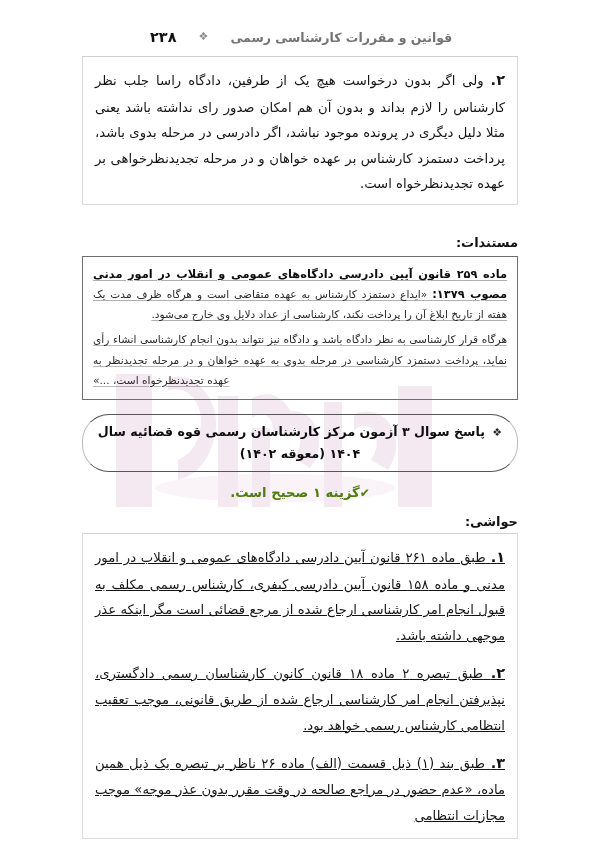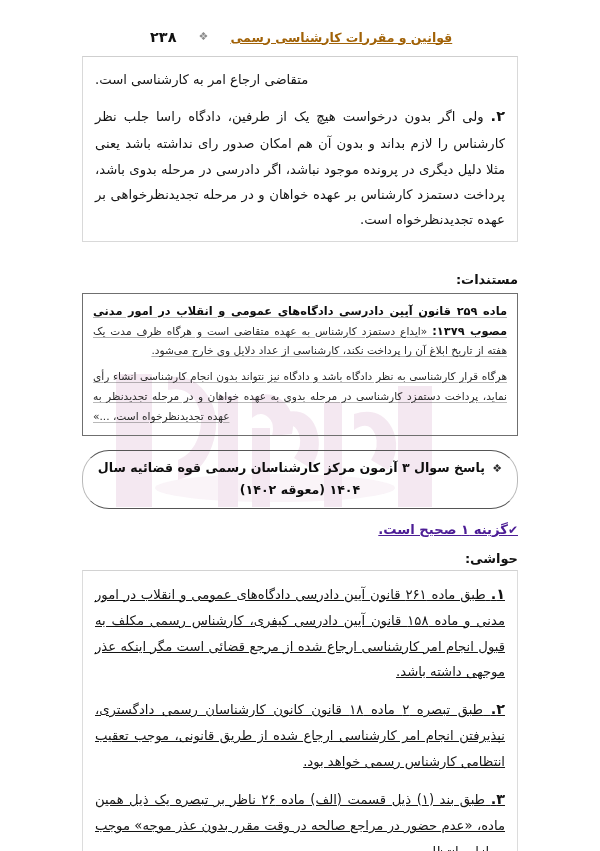--- a/index.html
+++ b/index.html
@@ -64,23 +64,22 @@
   }
   .rh-orn {
     font-size: 11px;
     color: #8c8c8c;
     line-height: 1;
     transform: translateY(-1px);
   }
   .rh-title {
     font-size: 12.5px;
     font-weight: 600;
-    color: #a16207;
+    color: #737373;
     white-space: nowrap;
-    text-decoration: underline;
   }
 
   
   .col {
     position: absolute;
     top: 56px;
     right: 82px;
     left: 82px;
     z-index: 2;
   }
@@ -181,23 +180,22 @@
     font-size: 11px;
     color: #2b2b2b;
     padding-left: 3px;
   }
 
   
   .correct {
     margin-top: 13px;
     font-size: 13.2px;
     font-weight: 700;
-    color: #4c1d95;
-    text-align: right;
-    text-decoration: underline;
+    color: #4d7c0f;
+    text-align: center;
   }
   .check { font-size: 12px; font-weight: 400; }
 
   
   .notes-label {
     font-size: 13px;
     font-weight: 700;
     color: #111;
     margin: 14px 0 4px 0;
     text-align: right;
@@ -245,21 +243,20 @@
     <div class="rh-inner">
       <span class="folio">۲۳۸</span>
       <span class="rh-orn">❖</span>
       <span class="rh-title">قوانین و مقررات کارشناسی رسمی</span>
     </div>
   </div>
 
   <div class="col">
 
     <div class="body-frame">
-      <p class="p p-lead">متقاضی ارجاع امر به کارشناسی است.</p>
       <p class="p"><span class="num">۲.</span> <span>ولی اگر بدون درخواست هیچ یک از طرفین، دادگاه راسا جلب نظر کارشناس را لازم بداند و بدون آن هم امکان صدور رای نداشته باشد یعنی مثلا دلیل دیگری در پرونده موجود نباشد، اگر دادرسی در مرحله بدوی باشد، پرداخت دستمزد کارشناس بر عهده خواهان و در مرحله تجدیدنظرخواهی بر عهده تجدیدنظرخواه است.</span></p>
     </div>
 
     <div class="sec-label flush">مستندات:</div>
 
     <div class="quote-box">
       <p class="quote-body"><span class="quote-head">ماده ۲۵۹ قانون آیین دادرسی دادگاه‌های عمومی و انقلاب در امور مدنی مصوب ۱۳۷۹:</span> <span>«ایداع دستمزد کارشناس به عهده متقاضی است و هرگاه ظرف مدت یک هفته از تاریخ ابلاغ آن را پرداخت نکند، کارشناسی از عداد دلایل وی خارج می‌شود.</span></p>
       <p class="quote-p2">هرگاه قرار کارشناسی به نظر دادگاه باشد و دادگاه نیز نتواند بدون انجام کارشناسی انشاء رأی نماید، پرداخت دستمزد کارشناسی در مرحله بدوی به عهده خواهان و در مرحله تجدیدنظر به عهده تجدیدنظرخواه است، ...»</p>
     </div>
 

